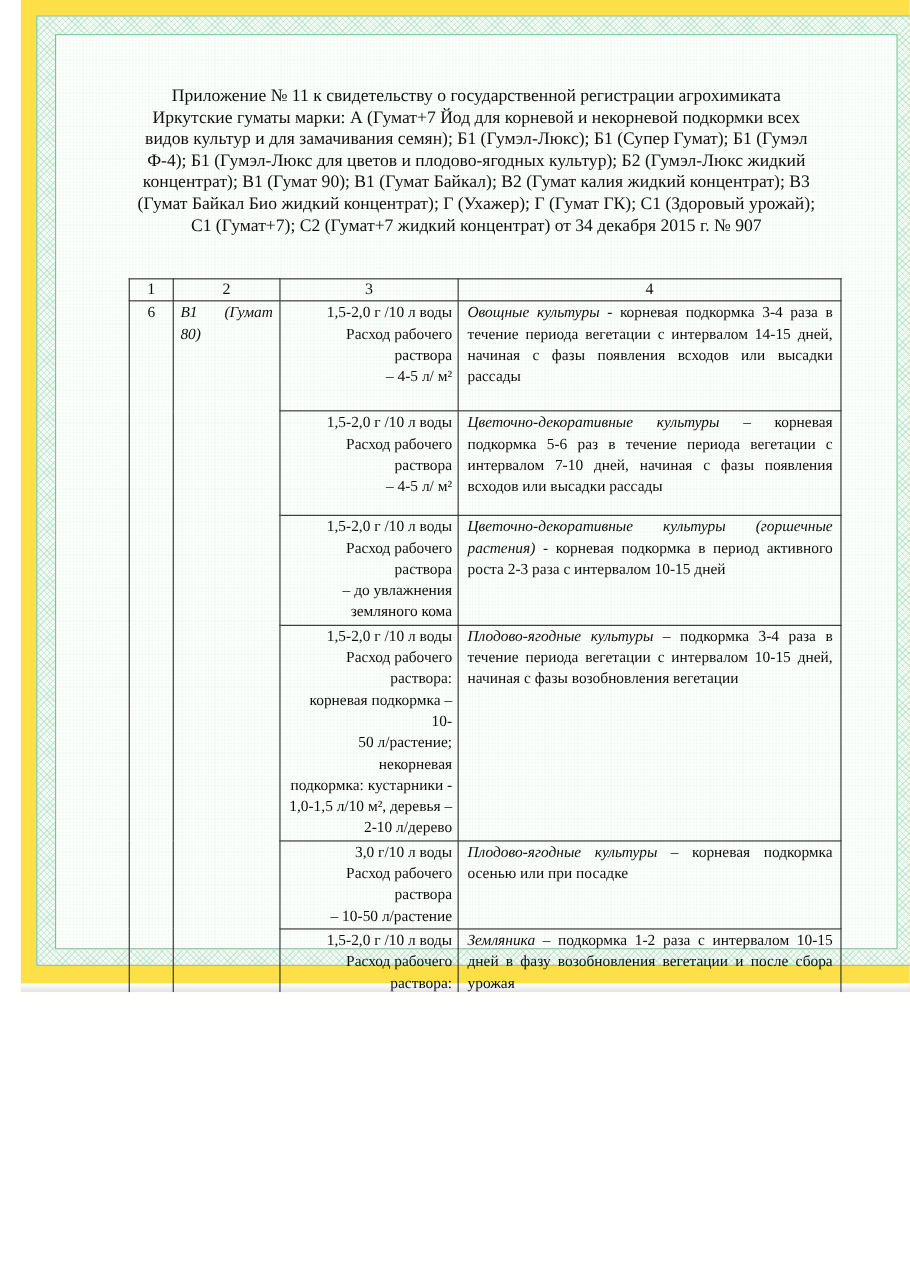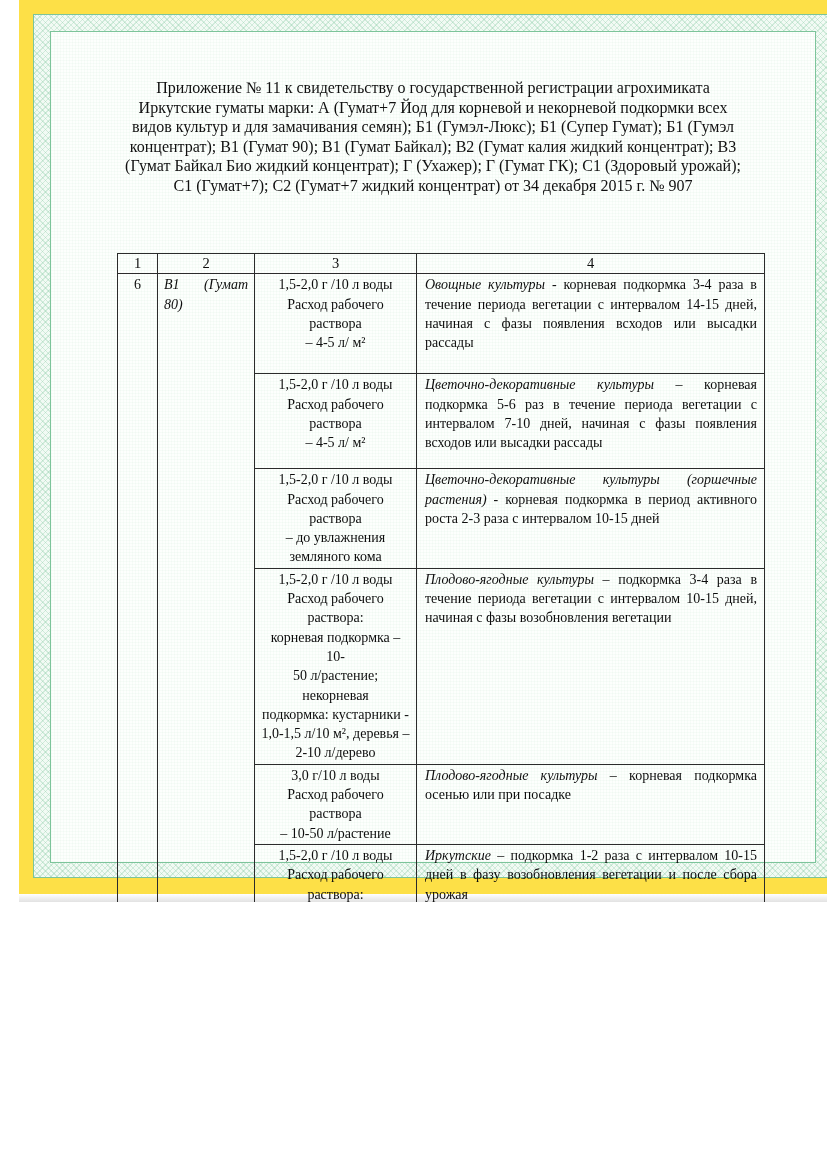--- a/index.html
+++ b/index.html
@@ -37,21 +37,21 @@
     border-collapse:collapse;table-layout:fixed;
     font-size:14px;line-height:19.3px;color:#0d0d0d;
   }
   table.reg-table th, table.reg-table td{
     border:1px solid #2b2b2b;vertical-align:top;overflow:hidden;
   }
   table.reg-table th{font-weight:normal;font-size:14.5px;height:15px;padding:0;text-align:center;}
   td.c1{text-align:center;padding:1px 2px;}
   td.c2{padding:1px 6px;text-align:justify;font-style:italic;}
   td.c3{padding:1px 5px;text-align:center;}
-  td.c3 .dosage{white-space:pre-line;}
+  td.c3 .dosage{white-space:pre-line;text-align:right;}
   td.c4{padding:1px 7px 1px 8px;text-align:justify;font-family:Liberation Serif, serif;}
   td.c4 .crop{font-style:italic;}
   
   .director{position:absolute;left:238px;top:965px;width:514px;z-index:2;
     font-size:19px;line-height:23px;color:#101010;}
   .director .l1{text-align:center;}
   .director .l2{text-align:center;}
   .sig-line{position:absolute;left:153px;top:1036px;width:589px;height:1px;background:#5a5a5a;z-index:2;}
   
   .stamp-svg{position:absolute;left:431px;top:926px;z-index:3;opacity:.88;}
@@ -62,20 +62,21 @@
 
 <div class="page">
 
   <div class="frame-outer"></div>
   <div class="frame-inner"></div>
 
   <div class="doc-header">
     <div>Приложение № 11 к свидетельству о государственной регистрации агрохимиката</div>
     <div>Иркутские гуматы марки: А (Гумат+7 Йод для корневой и некорневой подкормки всех</div>
     <div>видов культур и для замачивания семян); Б1 (Гумэл-Люкс); Б1 (Супер Гумат); Б1 (Гумэл</div>
+    <div>Ф-4); Б1 (Гумэл-Люкс для цветов и плодово-ягодных культур); Б2 (Гумэл-Люкс жидкий</div>
     <div>концентрат); В1 (Гумат 90); В1 (Гумат Байкал); В2 (Гумат калия  жидкий концентрат); В3</div>
     <div>(Гумат Байкал Био жидкий концентрат); Г (Ухажер); Г (Гумат ГК); С1 (Здоровый урожай);</div>
     <div>С1 (Гумат+7); С2 (Гумат+7 жидкий концентрат) от 34 декабря 2015 г. № 907</div>
   </div>
 
   <table class="reg-table">
     <colgroup>
       <col style="width:40px">
         <col style="width:97px">
         <col style="width:162px">
@@ -138,21 +139,21 @@
         <td class="c4"><span class="crop">Плодово-ягодные культуры</span><span> – корневая подкормка осенью или при посадке</span></td>
       </tr>
       <tr style="height:94px">
         <td class="c3">
             <div class="dosage">1,5-2,0 г /10 л воды
 Расход рабочего раствора:
 некорневая подкормка -
 1,0-1,5 л/10 м²; корневая
 подкормка – 4-5 л/ м²</div>
           </td>
-        <td class="c4"><span class="crop">Иркутские</span><span> – подкормка 1-2 раза с интервалом 10-15 дней в фазу возобновления вегетации и после сбора урожая</span></td>
+        <td class="c4"><span class="crop">Земляника</span><span> – подкормка 1-2 раза с интервалом 10-15 дней в фазу возобновления вегетации и после сбора урожая</span></td>
       </tr>
       <tr style="height:133px">
         <td class="c1">7</td>
         <td class="c2">В1 (Гумат Байкал)</td>
         <td class="c3">
             <div class="dosage">0,5-0,6 г/л воды</div>
           </td>
         <td class="c4"><span class="crop">Овощные, цветочно-декоративные, плодово-ягодные культуры</span><span> – замачивание семян перед посевом на 14-24 часа, клубней и луковиц на 6-8 часов, черенков на 24 часа, саженцев с открытой корневой системой на 2-3 часа</span></td>
       </tr>
     </tbody>

